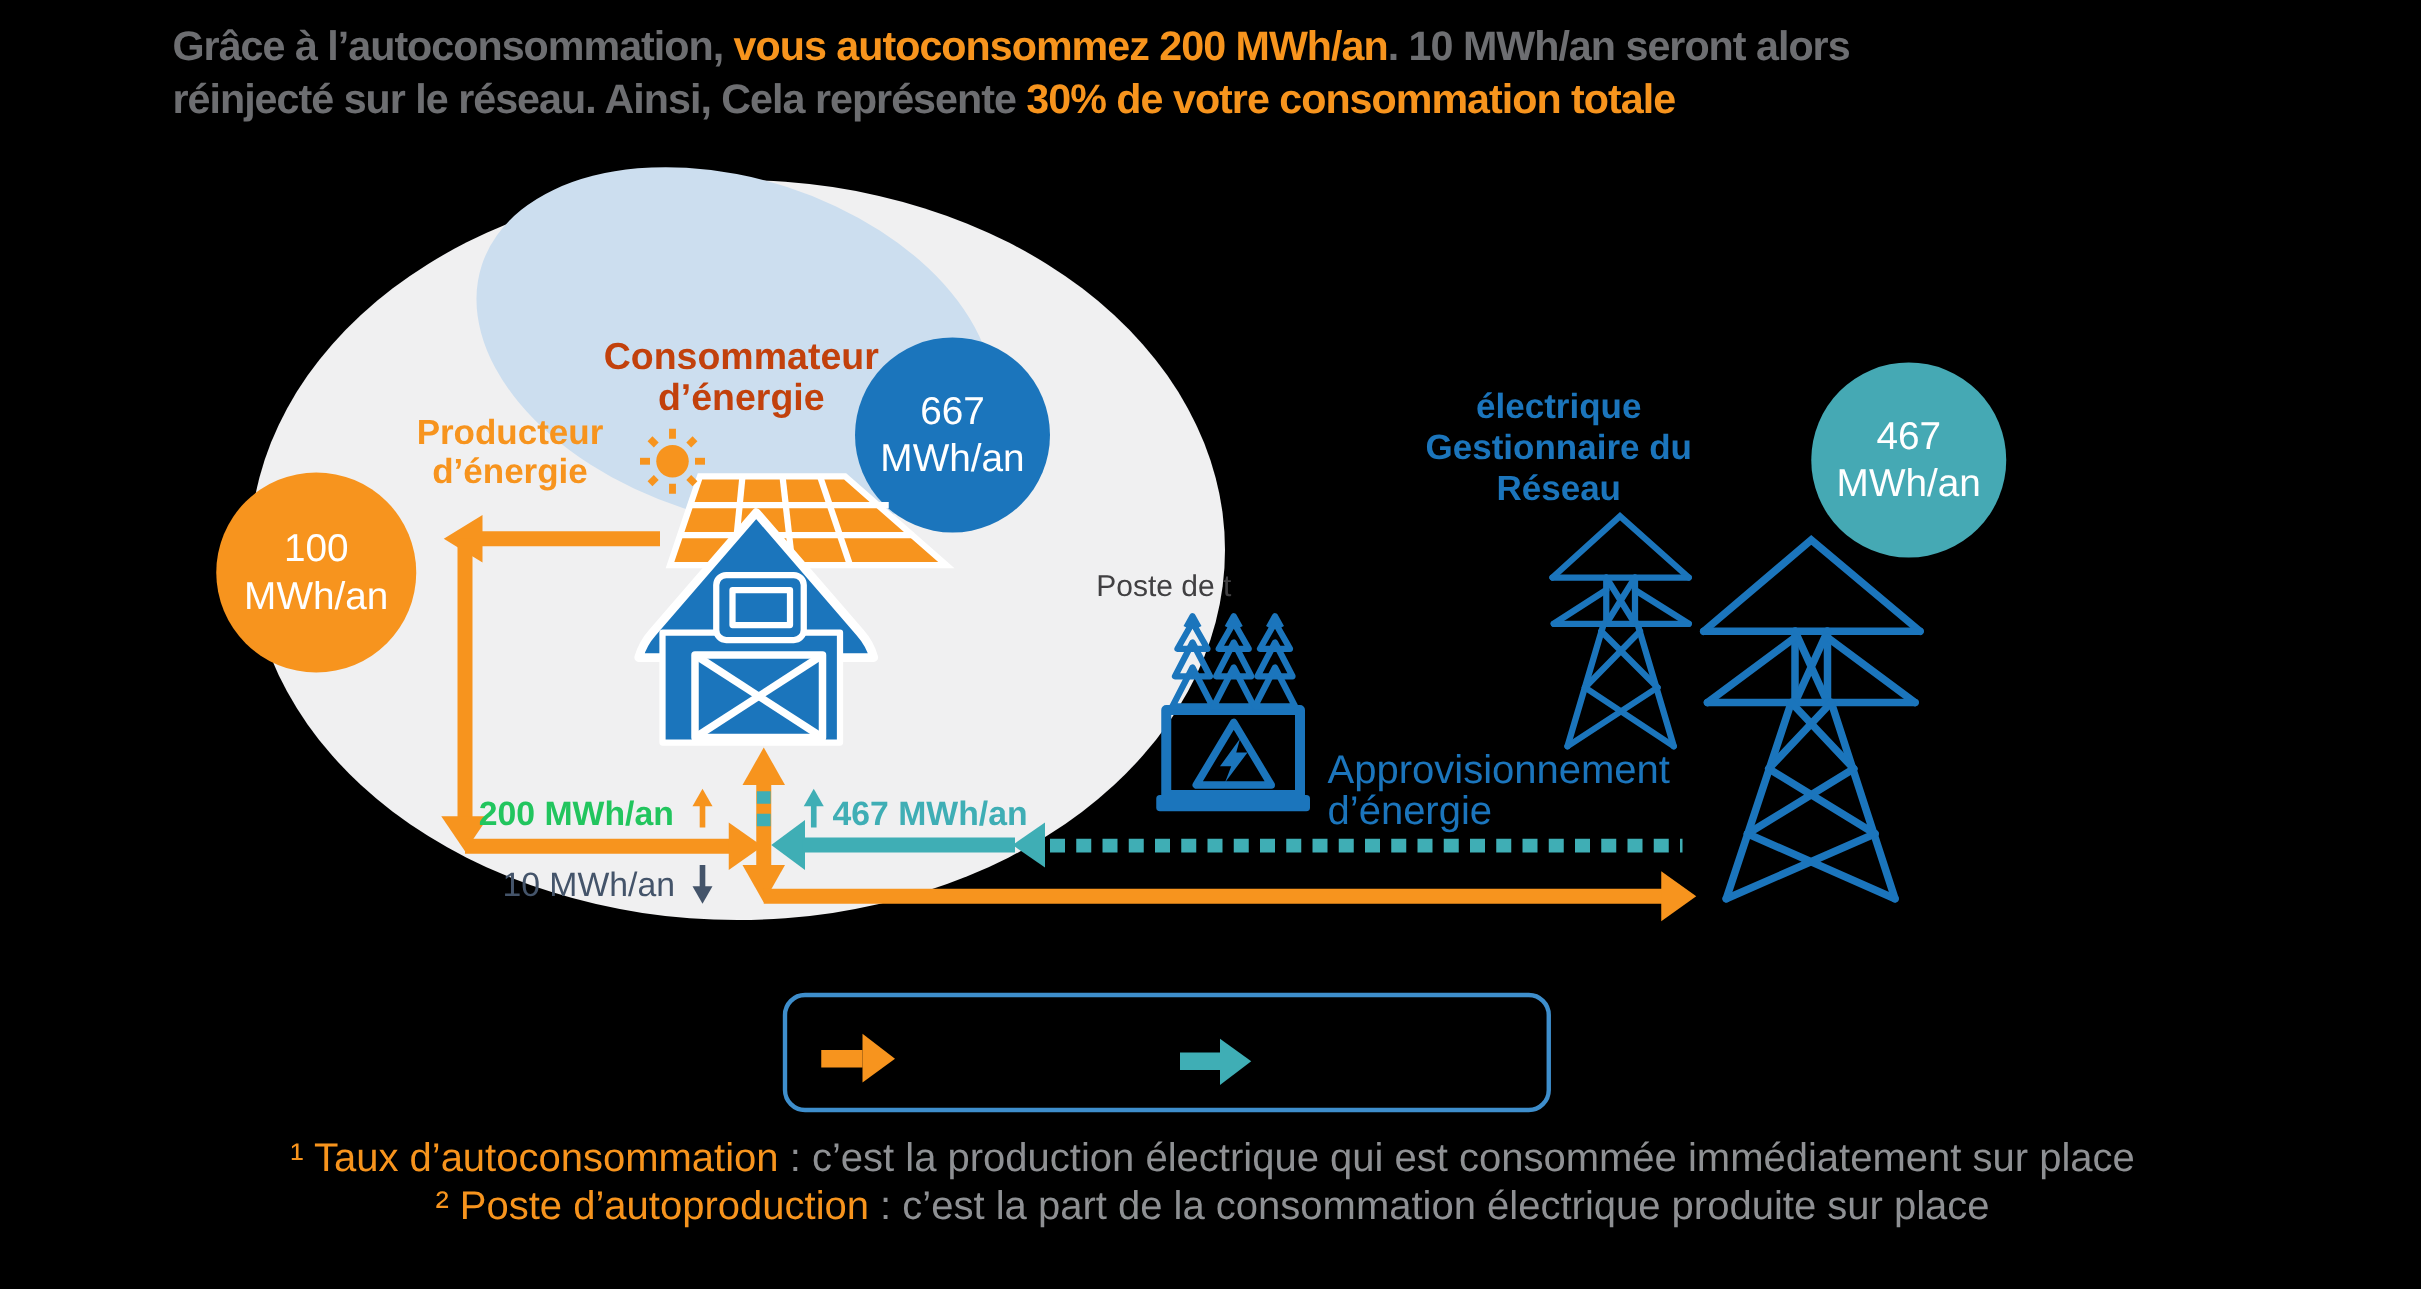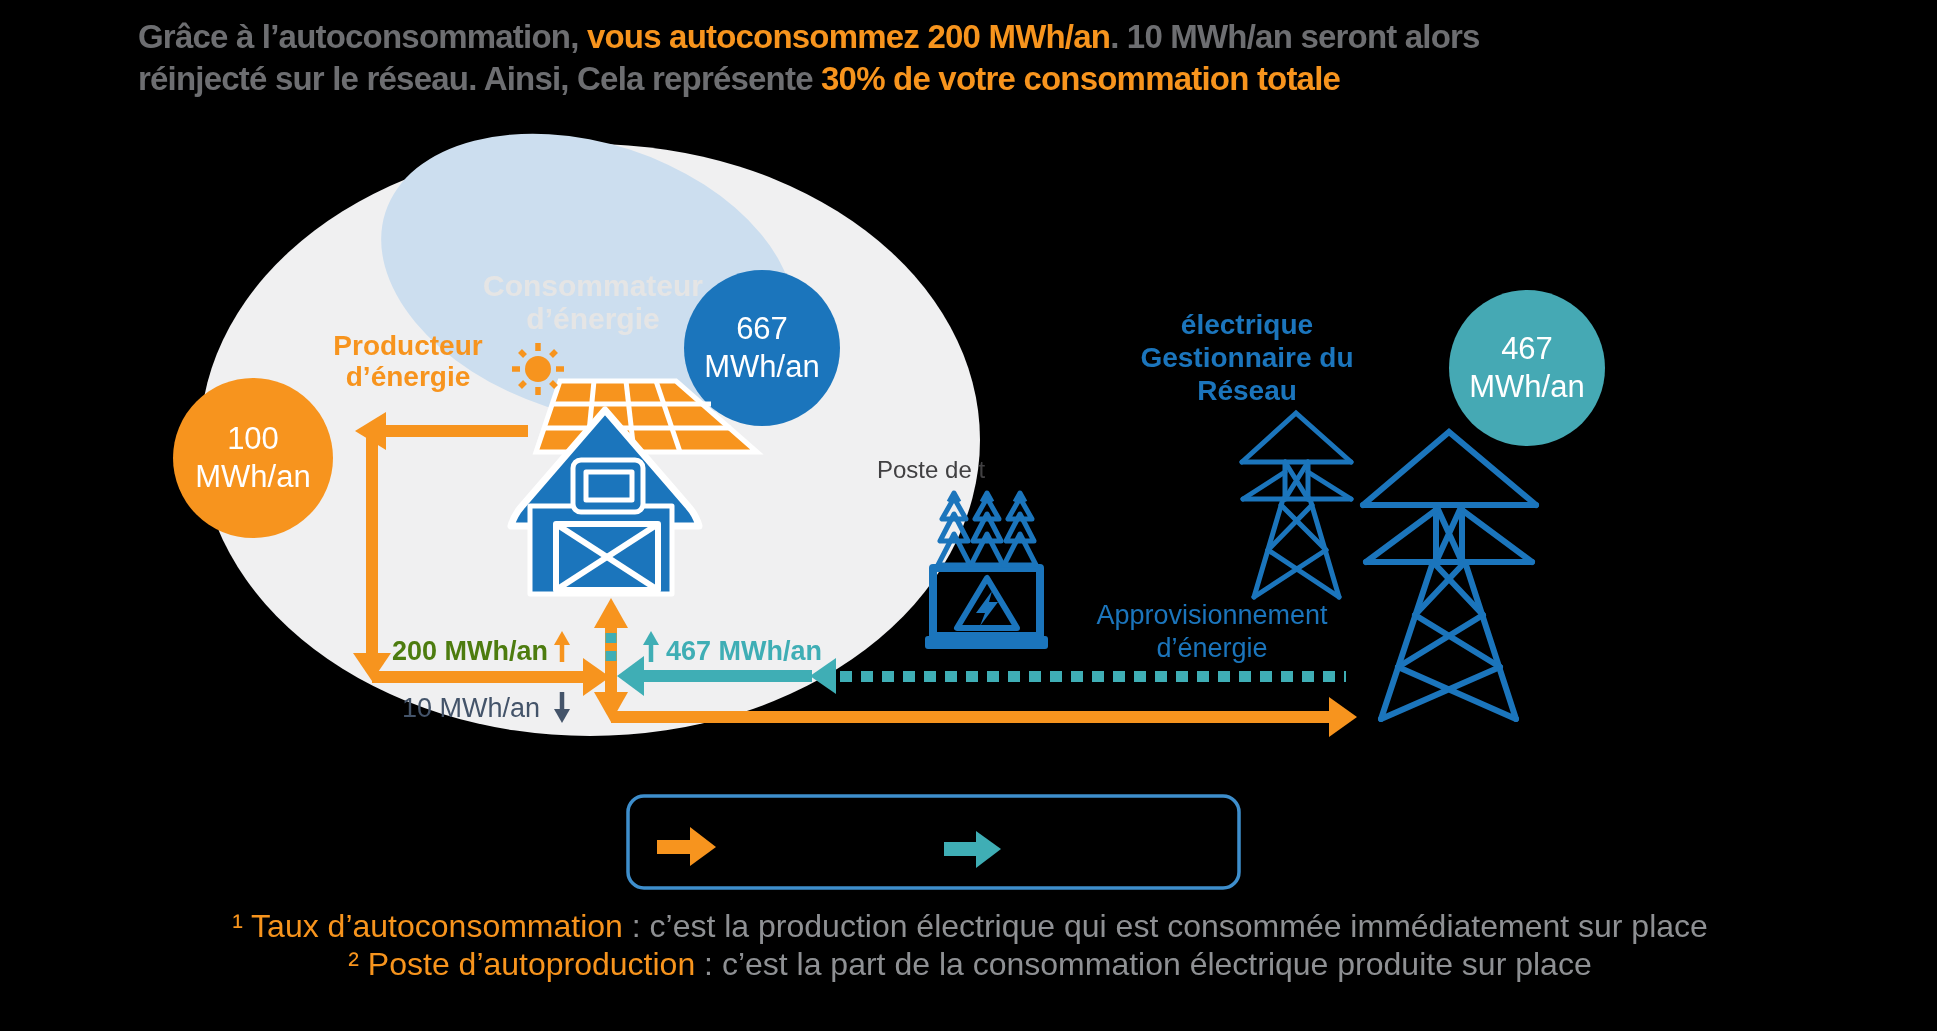--- a/index.html
+++ b/index.html
@@ -6,32 +6,32 @@
   #canvas{position:relative;width:1937px;height:1031px;background:#000;overflow:hidden;
           font-family:"Liberation Sans",sans-serif;}
   #scene{position:absolute;left:0;top:0;}
   .abs{position:absolute;}
   
   #title{left:138px;top:16px;font-size:33px;font-weight:bold;line-height:42px;letter-spacing:-0.8px;white-space:nowrap;}
   .t-gray{color:#6D6E71;} .t-orange{color:#F7941D;}
   
   .zone-label{text-align:center;}
   #producer-label{left:308px;top:330px;width:200px;color:#F7941E;font-weight:bold;font-size:28px;line-height:31px;}
-  #consumer-label{left:468px;top:269px;width:250px;color:#e5e5e5;font-weight:bold;font-size:30px;line-height:33px;}
+  #consumer-label{left:468px;top:269px;width:250px;color:#c2410c;font-weight:bold;font-size:30px;line-height:33px;}
   #grid-operator-label{left:1087px;top:308px;width:320px;color:#1B75BC;font-weight:bold;font-size:28px;line-height:33px;}
-  #supply-caption{left:1062px;top:599px;width:300px;color:#1B75BC;font-size:27px;line-height:33px;text-align:center;}
+  #supply-caption{left:1062px;top:599px;width:300px;color:#1B75BC;font-size:32px;line-height:33px;}
   
   .bubble{display:flex;flex-direction:column;align-items:center;justify-content:center;
           color:#fff;font-size:31px;line-height:38px;font-weight:400;text-align:center;}
   #production-bubble{left:173px;top:378px;width:160px;height:160px;}
   #consumption-bubble{left:684px;top:270px;width:156px;height:156px;}
   #supply-bubble{left:1449px;top:290px;width:156px;height:156px;}
   
   .flow-label{font-size:27px;white-space:nowrap;}
-  #flow-200{left:383px;top:636px;width:165px;text-align:right;color:#4d7c0f;font-weight:bold;}
+  #flow-200{left:383px;top:636px;width:165px;color:#22c55e;font-weight:bold;}
   #flow-10{left:380px;top:693px;width:160px;text-align:right;color:#44546A;}
   #flow-467{left:666px;top:636px;color:#3FAEB5;font-weight:bold;}
   
   #poste-label{left:877px;top:456px;font-size:24px;color:#414042;white-space:nowrap;}
   
   #footnotes{left:70px;top:907px;width:1800px;text-align:center;font-size:32px;line-height:38px;}
   .fn-term{color:#F7941D;} .fn-def{color:#8E9093;}
 </style>
 </head>
 <body>

